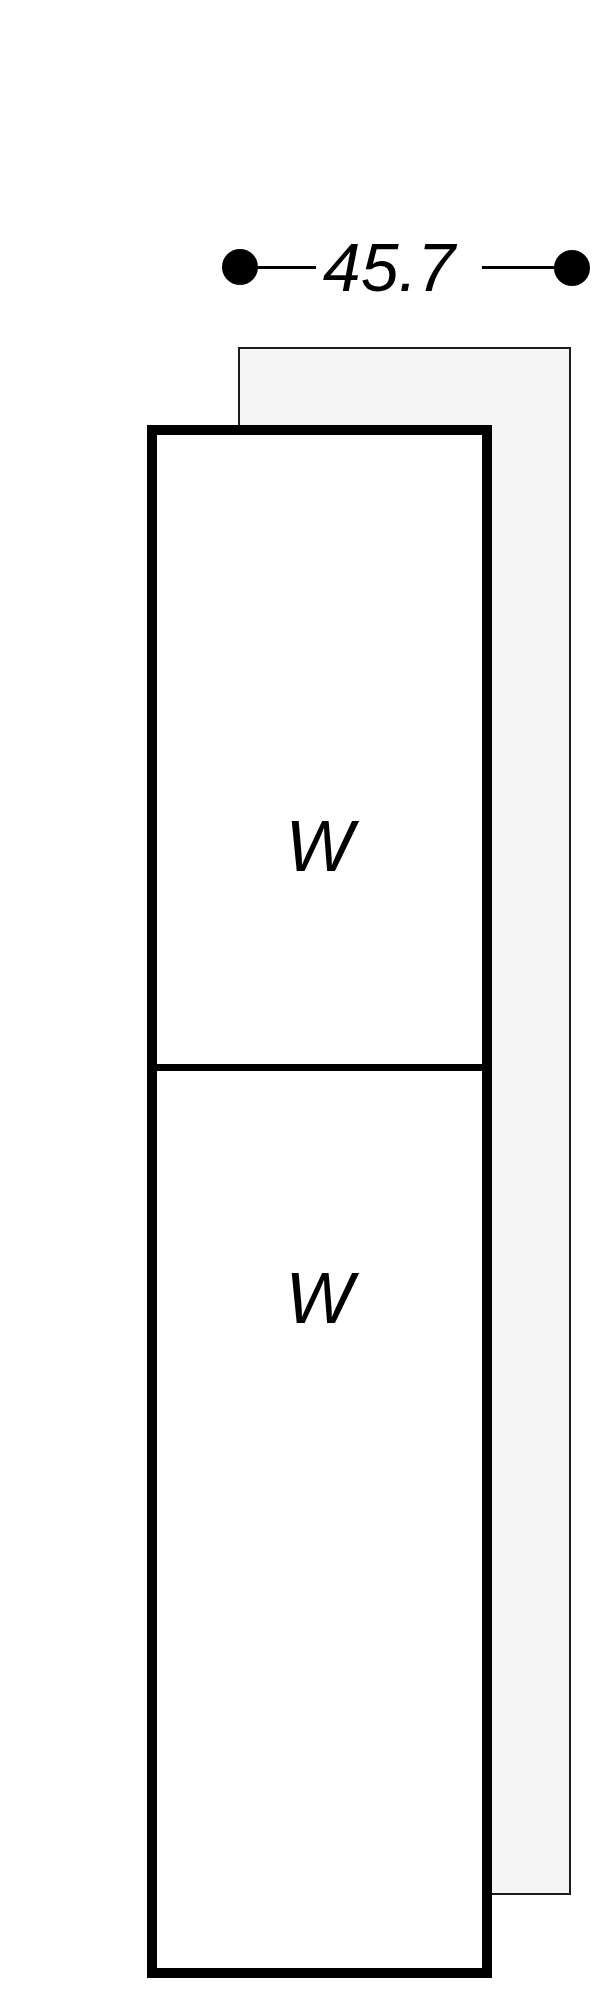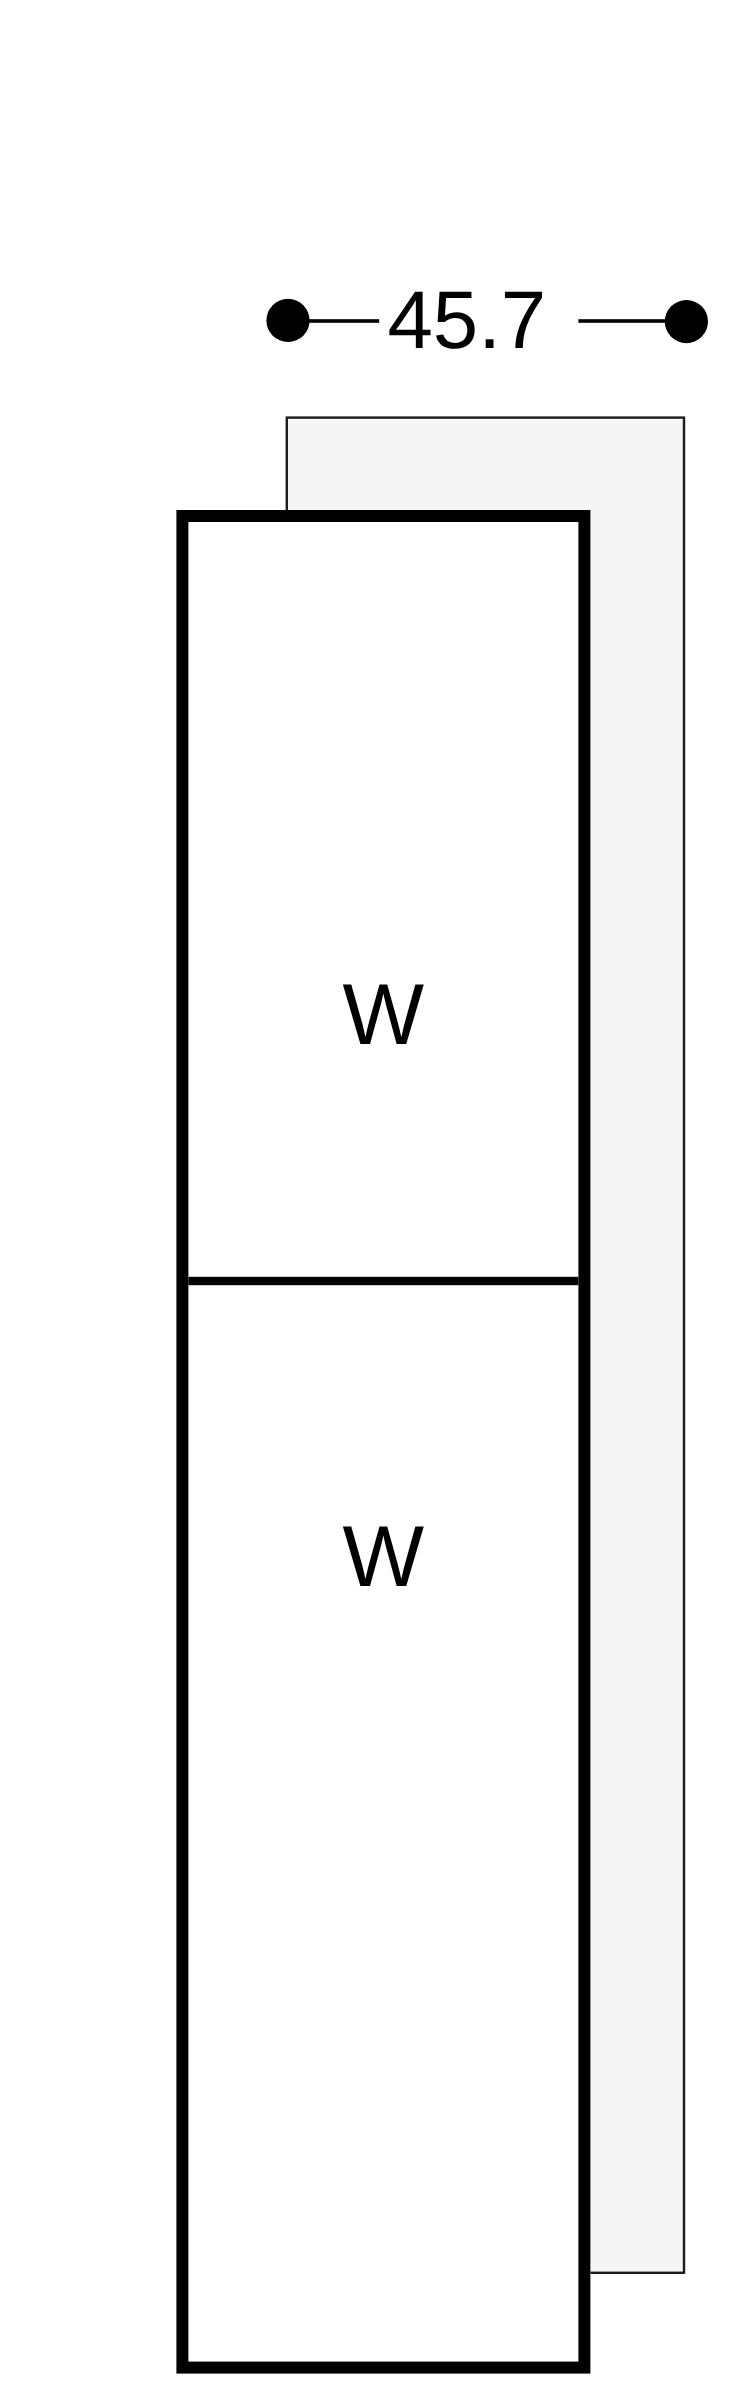--- a/index.html
+++ b/index.html
@@ -12,20 +12,21 @@
   html, body {
     background: var(--color-background, #fff);
     font-family: "Liberation Sans", sans-serif;
   }
   .stage {
     position: relative;
     width: 590px;
     height: 2000px;
     background: var(--color-background, #fff);
     overflow: hidden;
+    font-style: italic;
   }
 
   
   .dim-dot {
     position: absolute;
     width: 36px;
     height: 36px;
     border-radius: 50%;
     background: var(--color-ink, #000);
     z-index: 4;

